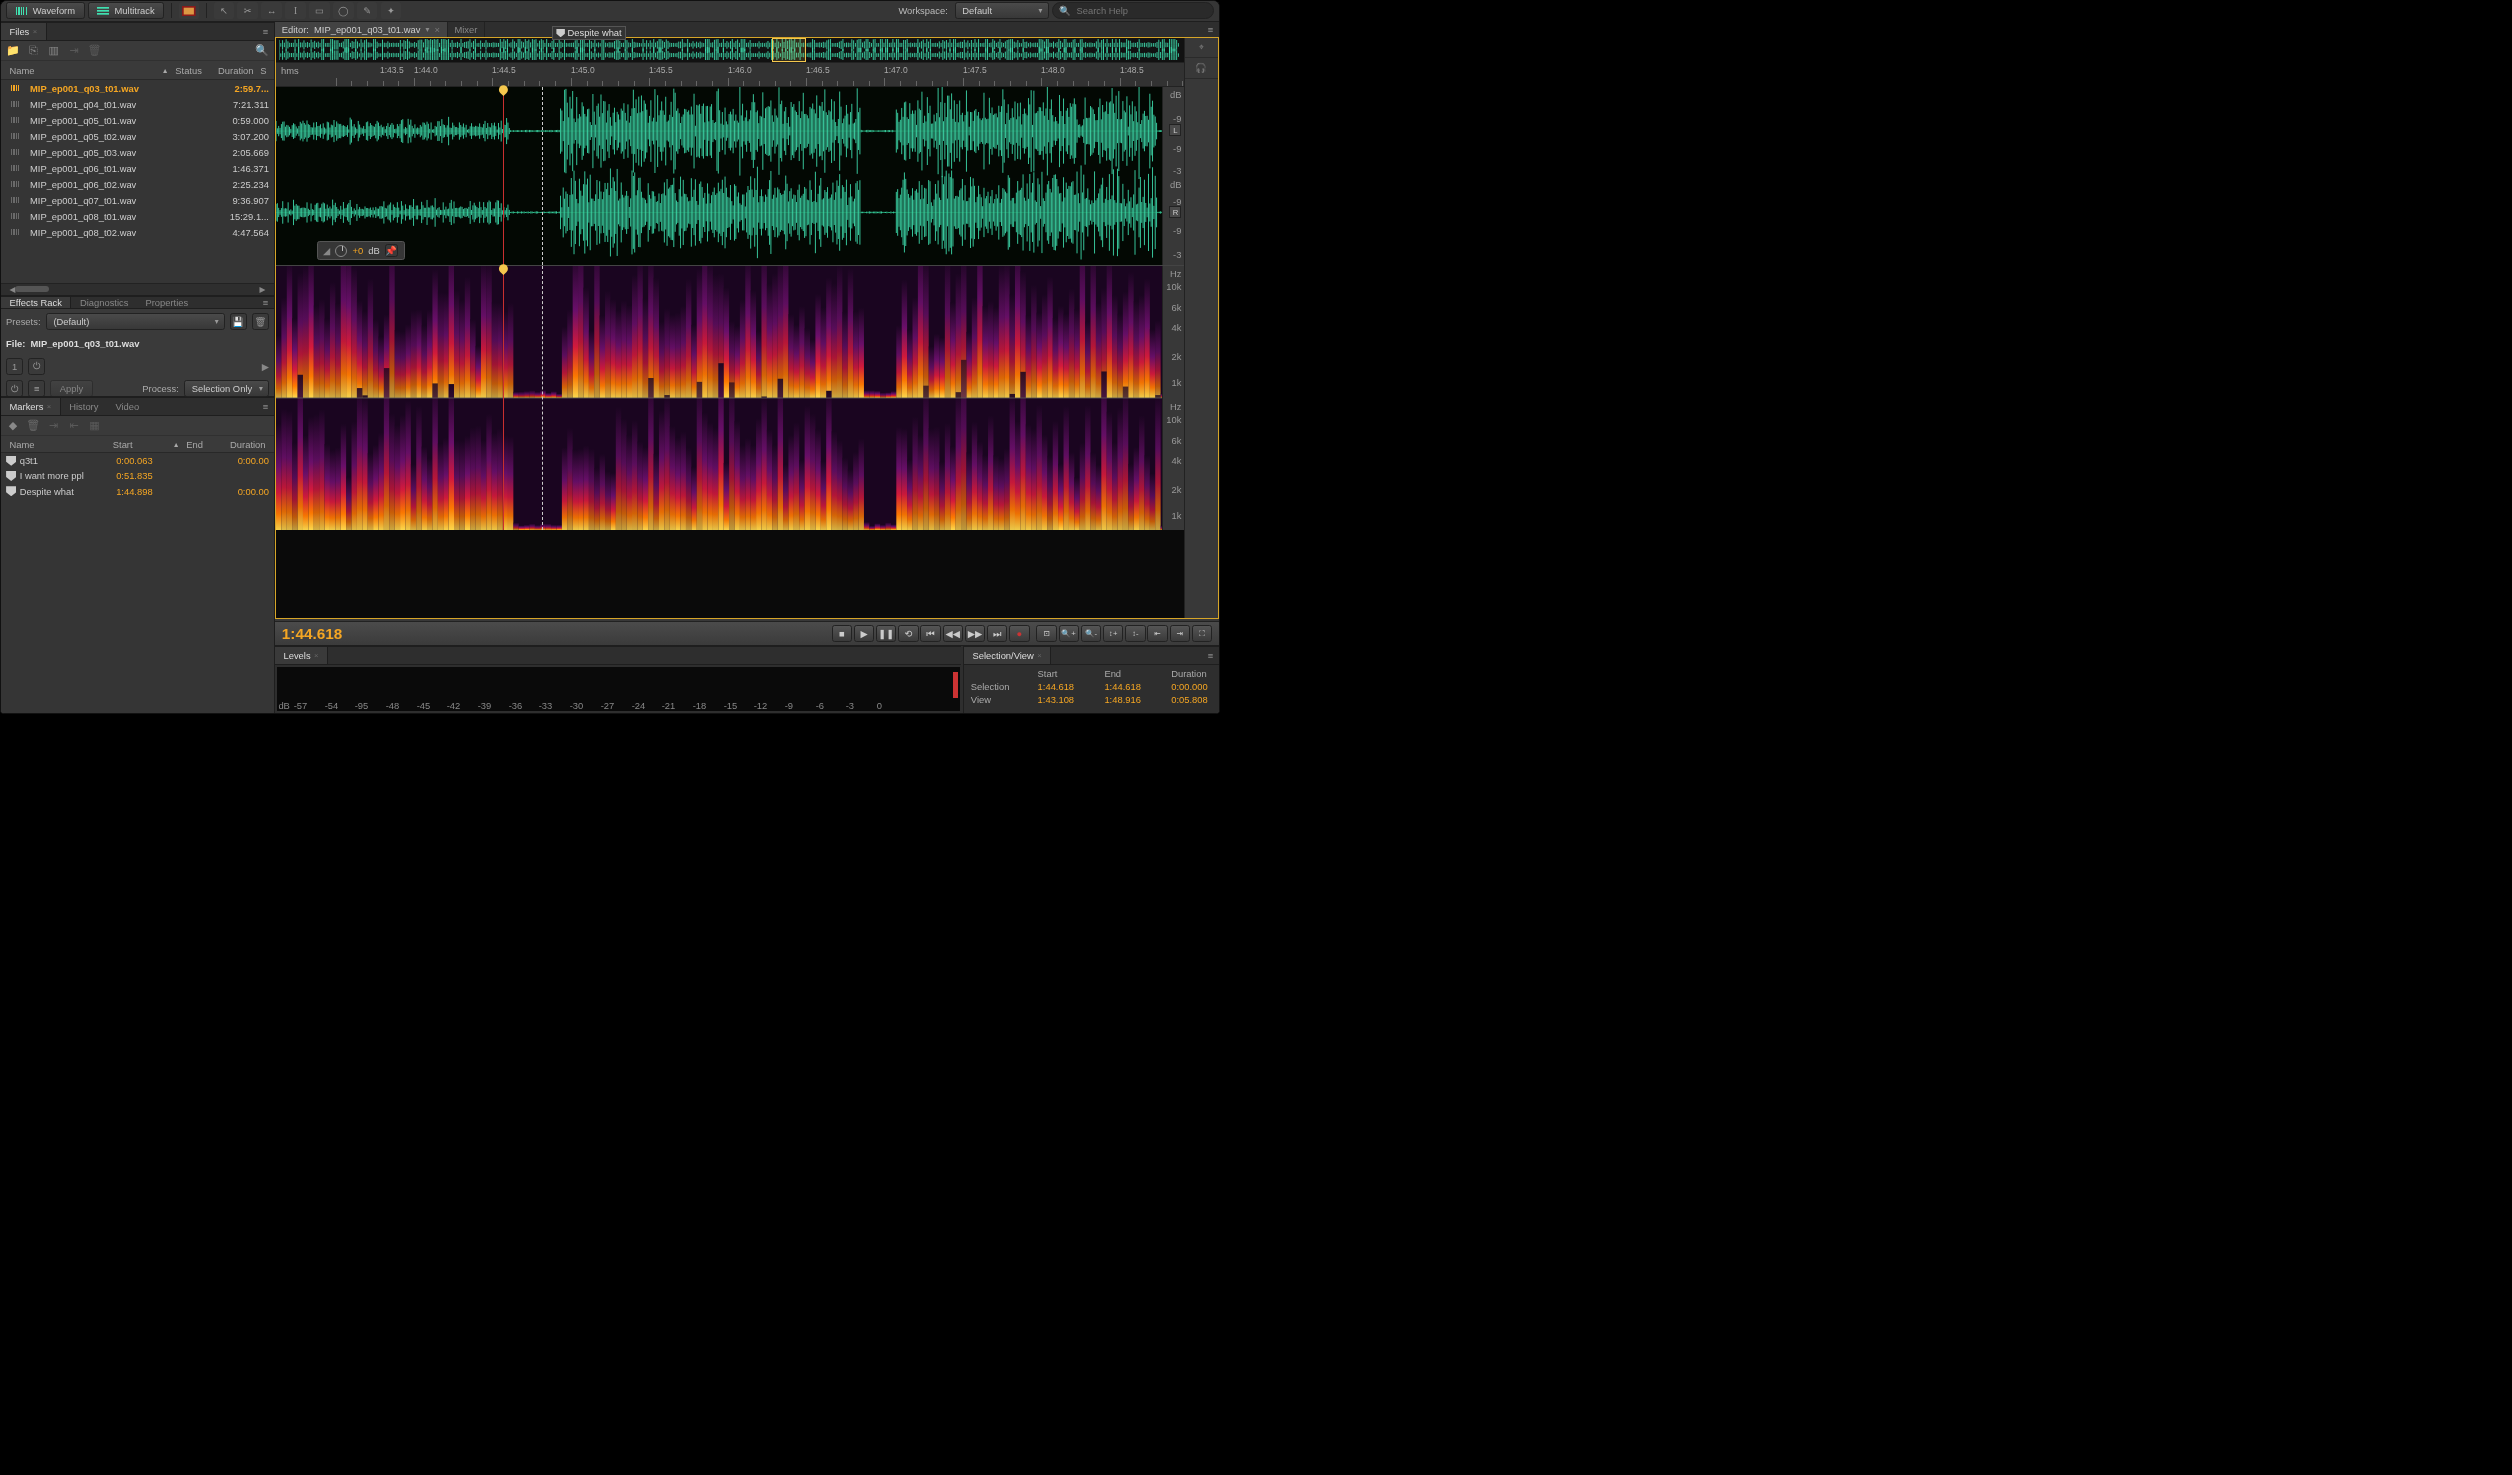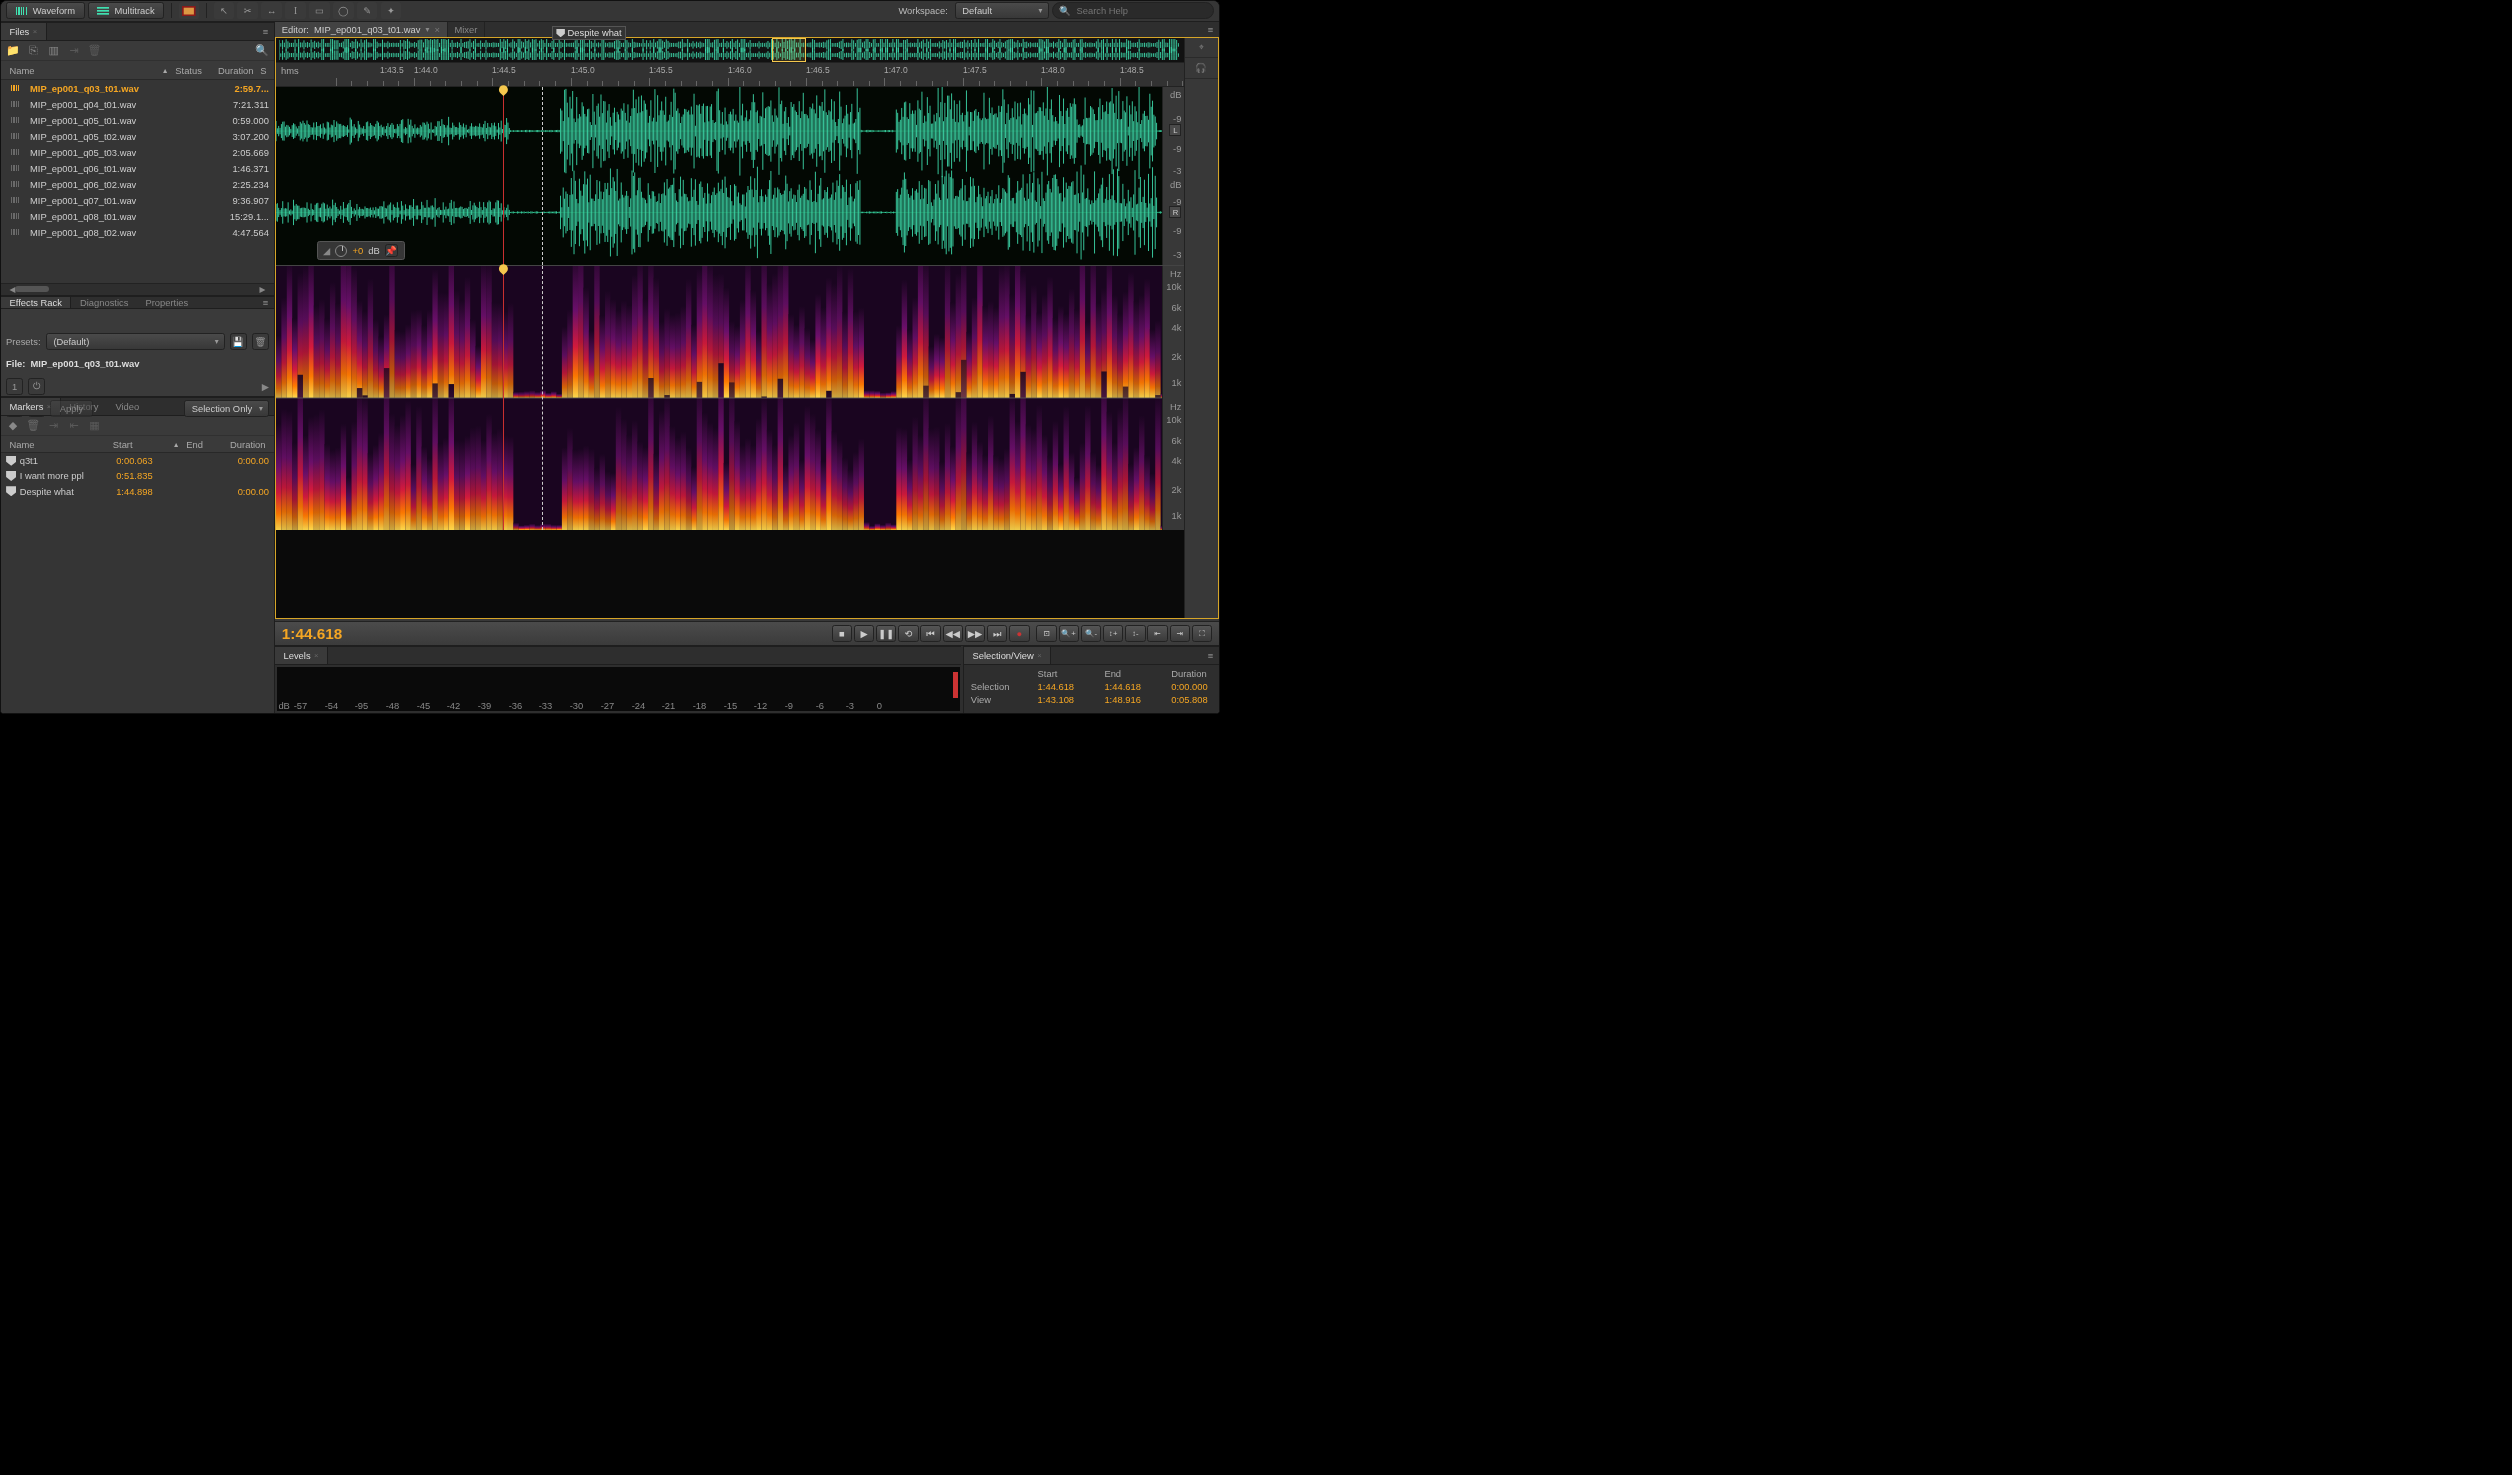--- a/index.html
+++ b/index.html
@@ -48,21 +48,21 @@
 .frow { height:16px; display:flex; align-items:center; padding:0 5.1px 0 25.6px; gap:5.1px; color:#ccc;}
 .frow.sel { color:#f5a623; font-weight:bold;}
 .frow .wfmini{width:10.2px;height:6.8px;background:repeating-linear-gradient(90deg,#6a6a6a 0 0.9px,transparent 0.9px 1.7px);margin-left:-15.3px;margin-right:3.4px}
 .frow.sel .wfmini{background:repeating-linear-gradient(90deg,#f5a623 0 0.9px,transparent 0.9px 1.7px)}
 .frow .fn{flex:1;white-space:nowrap;overflow:hidden;text-overflow:ellipsis}
 .frow .fd{width:60px;text-align:right}
 .hscroll{height:12px;background:#2e2e2e;border-top:0.9px solid #222;display:flex;align-items:center;padding:0 8.5px}
 .hscroll .thumb{height:6.8px;width:34px;background:#555;border-radius:3.4px}
 .hscroll .arrow{color:#888;font-size:7.7px}
 
-.fxrack { border-top:0.9px solid #1e1e1e;gap:20px; }
+.fxrack { border-top:0.9px solid #1e1e1e; }
 .fxbody { padding:3.4px 5.1px; display:flex; flex-direction:column; gap:3.4px;text-align:center;}
 .fxline { display:flex; align-items:center; gap:5.1px; height:19px;}
 .fxlabel{color:#aaa}
 .fxdropdown{flex:1}
 .sqbtn{width:17px;height:17px;background:#3a3a3a;border:0.9px solid #222;border-radius:2.6px;display:flex;align-items:center;justify-content:center;color:#999;cursor:pointer}
 
 .markers { border-top:0.9px solid #1e1e1e; flex:1; min-height:0; display:flex; flex-direction:column;}
 .mkhead{height:17px;display:flex;align-items:center;padding:0 5.1px;color:#aaa;border-bottom:0.9px solid #282828}
 .mkhead span{padding:0 3.4px}
 .mk-name{flex:1}.mk-start{width:60px}.mk-end{width:43px}.mk-dur{width:43px;text-align:right}

